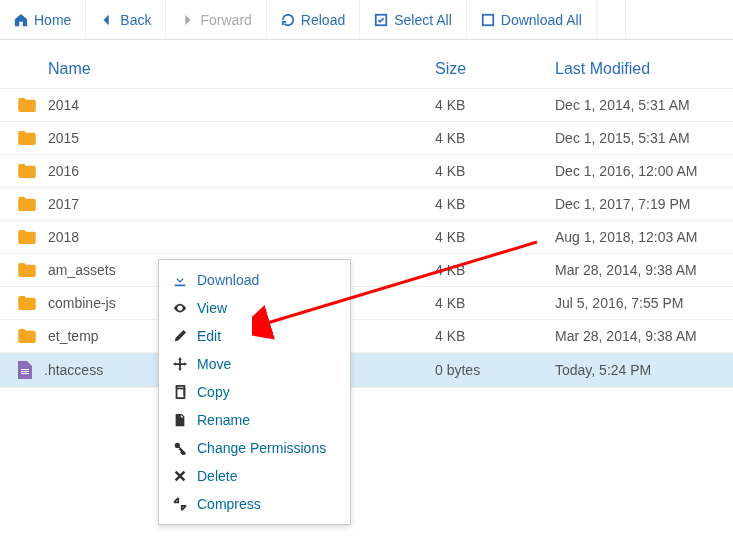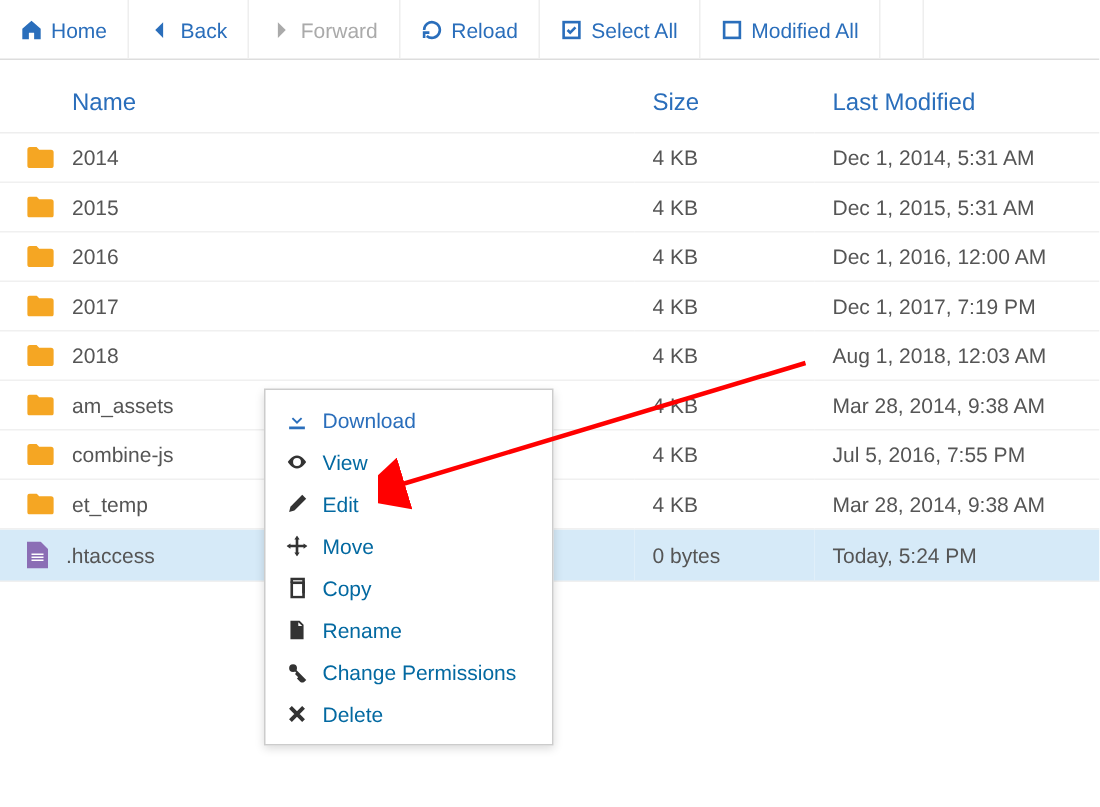--- a/index.html
+++ b/index.html
@@ -9,21 +9,21 @@
   .toolbar-btn.disabled { color: #aaa; cursor: default; }
   .toolbar-btn svg { width: 14px; height: 14px; }
   .table { width: 100%; border-collapse: collapse; margin-top: 10px; }
   .table th { text-align: left; padding: 10px 12px; color: #2a6ebb; font-weight: normal; border-bottom: 1px solid #eee; font-size: 16px; }
   .table th.name-col { padding-left: 48px; }
   .table td { padding: 8px 12px; border-bottom: 1px solid #f0f0f0; font-size: 14px; color: #555; }
   .table tr.selected td { background: #d6eaf8; }
   .nm { display: flex; align-items: center; gap: 12px; padding-left: 6px; }
   .folder-icon { width: 18px; height: 14px; fill: #f5a623; }
   .file-icon-svg { width: 14px; height: 18px; }
-  .ctx { position: absolute; left: 176px; top: 259px; width: 193px; background: #fff; border: 1px solid #ccc; box-shadow: 0 2px 6px rgba(0,0,0,0.15); padding: 6px 0; }
+  .ctx { position: absolute; left: 158px; top: 259px; width: 193px; background: #fff; border: 1px solid #ccc; box-shadow: 0 2px 6px rgba(0,0,0,0.15); padding: 6px 0; }
   .ctx-item { display: flex; align-items: center; gap: 10px; padding: 6px 14px; font-size: 14px; color: #0369a1; cursor: pointer; }
   .ctx-item.first { color: #2a6ebb; }
   .ctx-item svg { width: 14px; height: 14px; }
   .arrow { position: absolute; left: 252px; top: 238px; pointer-events: none; }
 </style>
 </head>
 <body>
 
 <div class="toolbar">
   <div class="toolbar-btn">
@@ -54,21 +54,21 @@
     <svg viewBox="0 0 16 16" fill="none" stroke="#2a6ebb" stroke-width="2">
         <rect x="2" y="2" width="12" height="12"></rect>
         <path d="M5 8l2 2 4-4"></path>
       </svg>
     <span>Select All</span>
   </div>
   <div class="toolbar-btn">
     <svg viewBox="0 0 16 16" fill="none" stroke="#2a6ebb" stroke-width="2">
         <rect x="2" y="2" width="12" height="12"></rect>
       </svg>
-    <span>Modified All</span>
+    <span>Download All</span>
   </div>
   <div class="toolbar-btn">
     
     
   </div>
 </div>
 
 <table class="table">
   <thead>
     <tr>
@@ -234,20 +234,26 @@
         <path d="M7 7l7 7-2 2-1-1 1-1-1-1-1 1-1-1 1-1-3-3" stroke="#333" stroke-width="1.5" fill="none"></path>
       </svg>
     <span>Change Permissions</span>
   </div>
   <div class="ctx-item">
     <svg viewBox="0 0 16 16" fill="#333">
         <path d="M3 3l10 10M13 3L3 13" stroke="#333" stroke-width="3"></path>
       </svg>
     <span>Delete</span>
   </div>
+  <div class="ctx-item">
+    <svg viewBox="0 0 16 16" fill="#333">
+        <path d="M1 6h5V1M15 10h-5v5M6 1L1 6M10 15l5-5" stroke="#333" stroke-width="2" fill="none"></path>
+      </svg>
+    <span>Compress</span>
+  </div>
 </div>
 
 <svg class="arrow" width="300" height="110">
   <defs>
       <marker id="ah" markerWidth="12" markerHeight="12" refX="2" refY="6" orient="auto">
         <path d="M0 0L12 6L0 12z" fill="red"></path>
       </marker>
     </defs>
   <line x1="285" y1="4" x2="12" y2="86" stroke="red" stroke-width="3" marker-end="url(#ah)"></line>
 </svg>

